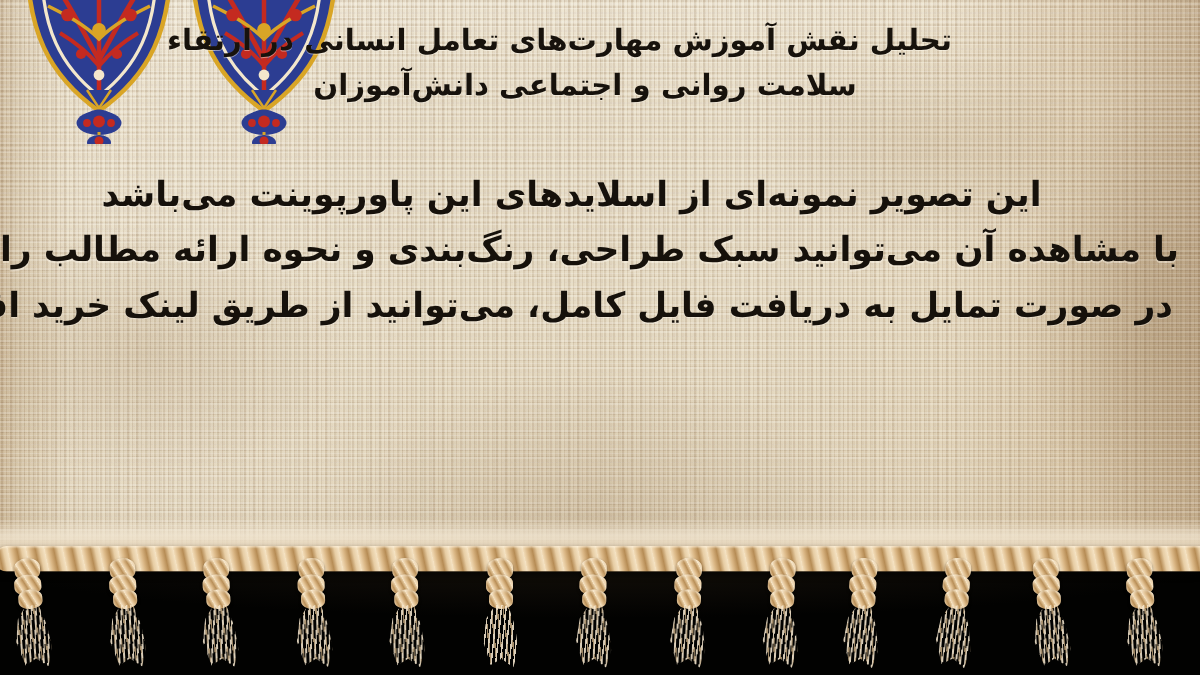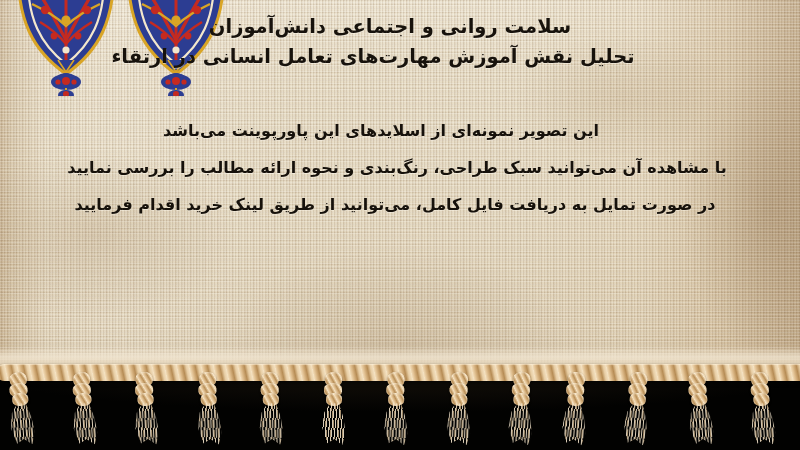--- a/index.html
+++ b/index.html
@@ -221,21 +221,21 @@
   .title-line-1 { padding-right: 56px; }
   .title-line-2 { padding-right: 22px; }
 
   .body-block {
     position: absolute;
     right: 10px;
     top: 112px;
     width: 782px;
     text-align: center;
     color: #16110b;
-    font-size: 16px;
+    font-size: 23px;
     font-weight: 700;
     line-height: 37px;
     letter-spacing: .1px;
     text-shadow: 0 1px 0 rgba(255,250,240,.40);
   }
   .body-line { white-space: nowrap; }
   .body-line-1 { padding-right: 36px; }
   .body-line-2 { padding-right: 4px; }
   .body-line-3 { padding-right: 8px; }
 </style>
@@ -314,22 +314,22 @@
       <path d="M0,8 L0,12" stroke="#d9a526" stroke-width="2"></path>
     </g>
     <g transform="translate(52,96)">
       <ellipse cx="0" cy="-1" rx="8" ry="5" fill="#2c3d92"></ellipse>
       <circle cx="0" cy="-2" r="3" fill="#c42a20"></circle>
       <circle cx="0" cy="4" r="2.4" fill="#c42a20"></circle>
     </g>
   </svg>
 
   <div class="title-block">
+    <div class="title-line title-line-1">تحلیل نقش آموزش مهارت‌های تعامل انسانی در ارتقاء</div>
     <div class="title-line title-line-2">سلامت روانی و اجتماعی دانش‌آموزان</div>
-    <div class="title-line title-line-1">تحلیل نقش آموزش مهارت‌های تعامل انسانی در ارتقاء</div>
   </div>
 
   <div class="body-block">
     <div class="body-line body-line-1">این تصویر نمونه‌ای از اسلایدهای این پاورپوینت می‌باشد</div>
     <div class="body-line body-line-2">با مشاهده آن می‌توانید سبک طراحی، رنگ‌بندی و نحوه ارائه مطالب را بررسی نمایید</div>
     <div class="body-line body-line-3">در صورت تمایل به دریافت فایل کامل، می‌توانید از طریق لینک خرید اقدام فرمایید</div>
   </div>
 
   <div class="fringe-zone">
     <div class="fringe-black"></div>

